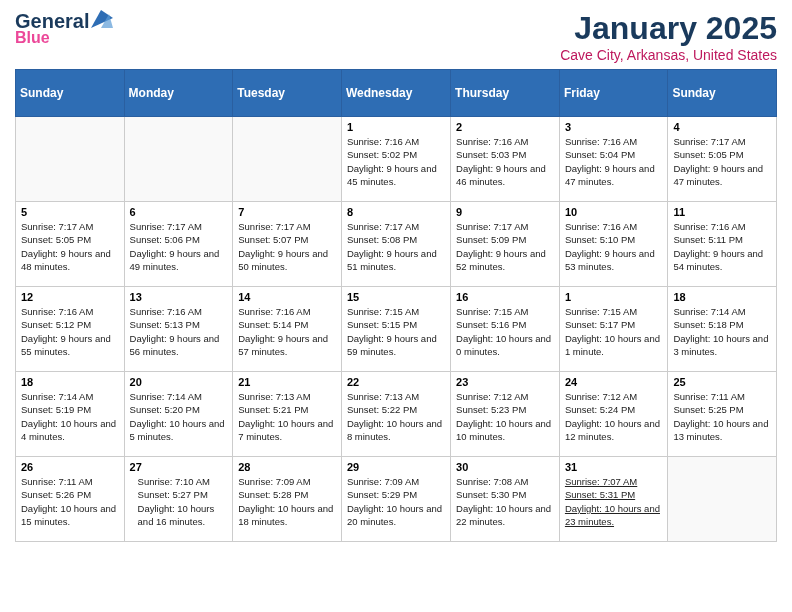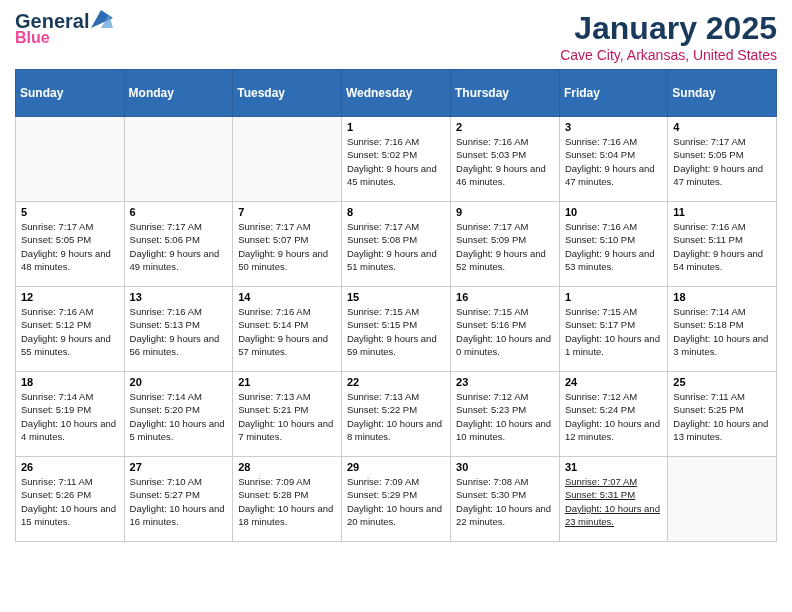--- a/index.html
+++ b/index.html
@@ -275,21 +275,21 @@
       </tr>
       <tr class="week-row">
         <td>
           <div class="day-num">26</div>
           <div class="day-info" style="white-space: pre-line;">Sunrise: 7:11 AM
 Sunset: 5:26 PM
 Daylight: 10 hours and 15 minutes.</div>
         </td>
         <td>
           <div class="day-num">27</div>
-          <div class="day-info" style="white-space: pre-line;">Sunrise: 7:10 AM
+          <div class="day-info" style="white-space: pre-line; margin-left: 8px;">Sunrise: 7:10 AM
 Sunset: 5:27 PM
 Daylight: 10 hours and 16 minutes.</div>
         </td>
         <td>
           <div class="day-num">28</div>
           <div class="day-info" style="white-space: pre-line;">Sunrise: 7:09 AM
 Sunset: 5:28 PM
 Daylight: 10 hours and 18 minutes.</div>
         </td>
         <td>

